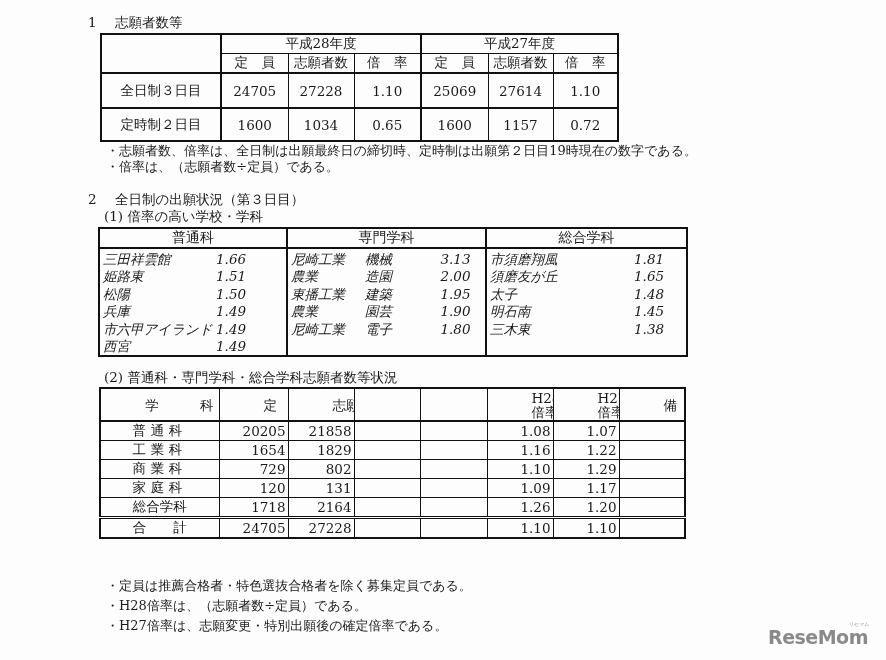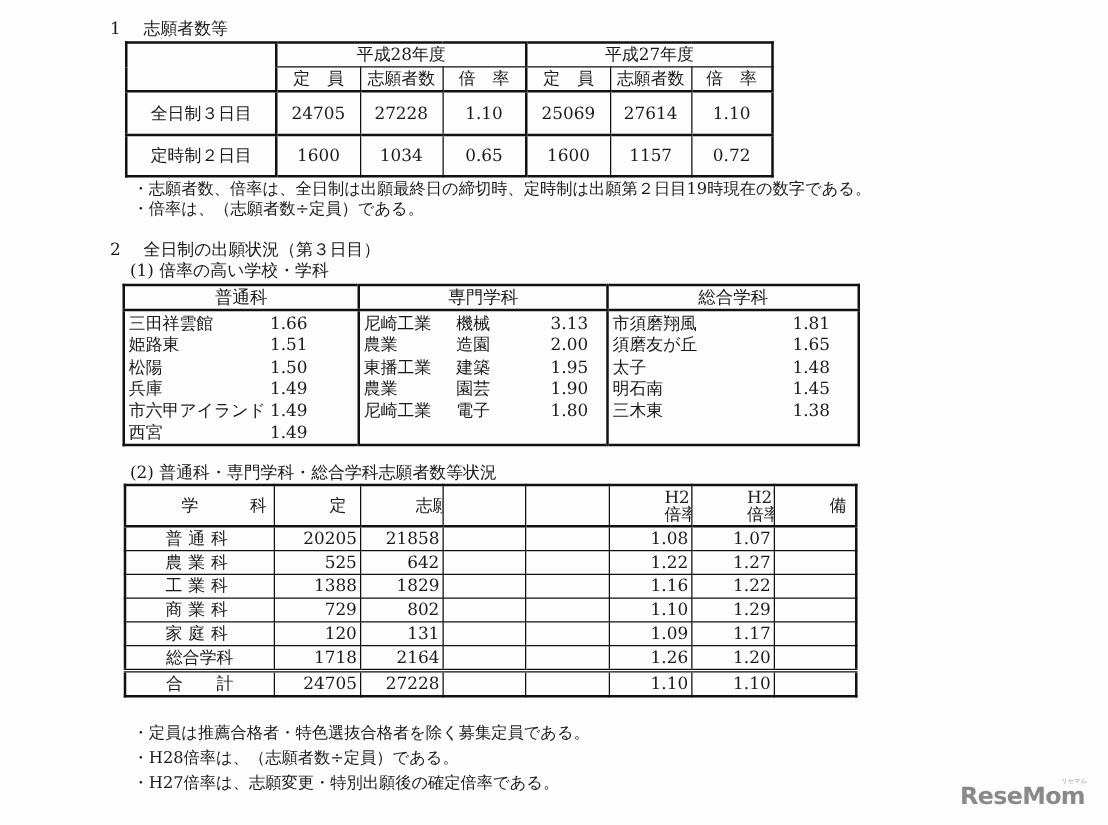--- a/index.html
+++ b/index.html
@@ -17,21 +17,21 @@
   
   #t1 { left:100px; top:33px; width:517px; border:2px solid #111; }
   #t1 td { font-size:13.5px; }
   #t1 .thick-top td { border-top:2px solid #111; }
   #t1 .yr-start { border-left:2px solid #111; }
   
   #t2 { left:98px; top:227px; width:588px; border:2px solid #111; }
   #t2 td.hdr { font-size:14px; height:18px; border-bottom:2px solid #111; }
   #t2 td.cell { vertical-align:top; padding:2px 0 0 0; }
   #t2 .sep { border-left:2px solid #111; }
-  .rank-row { display:flex; height:17.4px; line-height:17.4px; font-size:13.5px; }
+  .rank-row { display:flex; height:17.4px; line-height:17.4px; font-size:13.5px;font-style:italic; }
   .rank-name { flex:1; text-align:left; padding-left:3px; }
   .rank-sub { width:78px; text-align:left; }
   .rank-val { width:70px; text-align:left; }
   
   #t3 { left:99px; top:387px; width:585px; border:2px solid #111; }
   #t3 td { font-size:13.5px; height:18px; }
   #t3 tr.head td { height:31px; border-bottom:2px solid #111; line-height:14px;padding-left:44px; }
   #t3 td.num { text-align:right; padding-right:2px; }
   #t3 tr.total td { border-top:3px double #111; }
   #t3 td.subject { letter-spacing:0.35em; }
@@ -230,32 +230,22 @@
     <td class="subject">普通科</td>
     <td class="num">20205</td>
     <td class="num">21858</td>
     <td></td>
         <td></td>
     <td class="num">1.08</td>
     <td class="num">1.07</td>
     <td></td>
   </tr>
   <tr>
-    <td class="subject">農業科</td>
-    <td class="num">525</td>
-    <td class="num">642</td>
-    <td></td>
-        <td></td>
-    <td class="num">1.22</td>
-    <td class="num">1.27</td>
-    <td></td>
-  </tr>
-  <tr>
     <td class="subject">工業科</td>
-    <td class="num">1388</td>
+    <td class="num">1654</td>
     <td class="num">1829</td>
     <td></td>
         <td></td>
     <td class="num">1.16</td>
     <td class="num">1.22</td>
     <td></td>
   </tr>
   <tr>
     <td class="subject">商業科</td>
     <td class="num">729</td>

